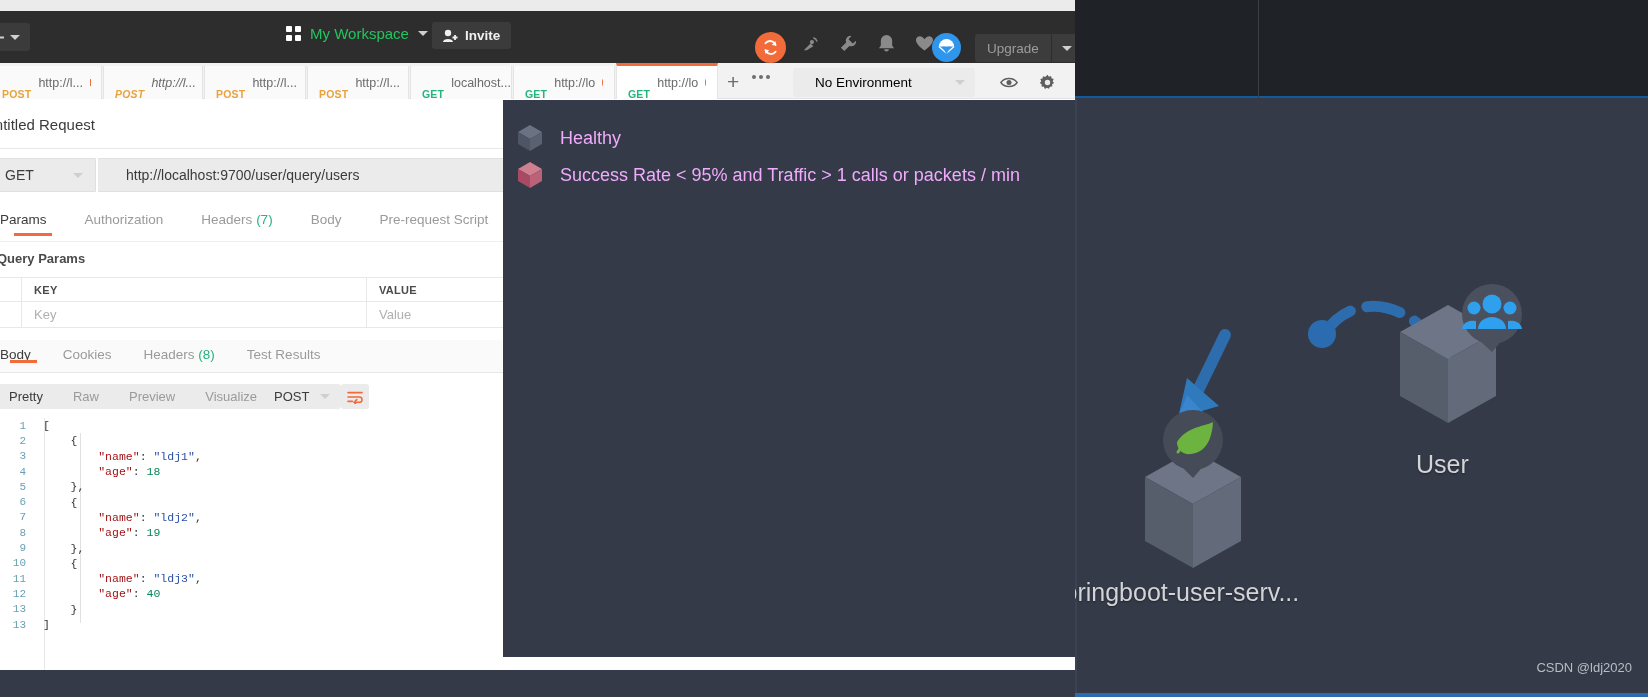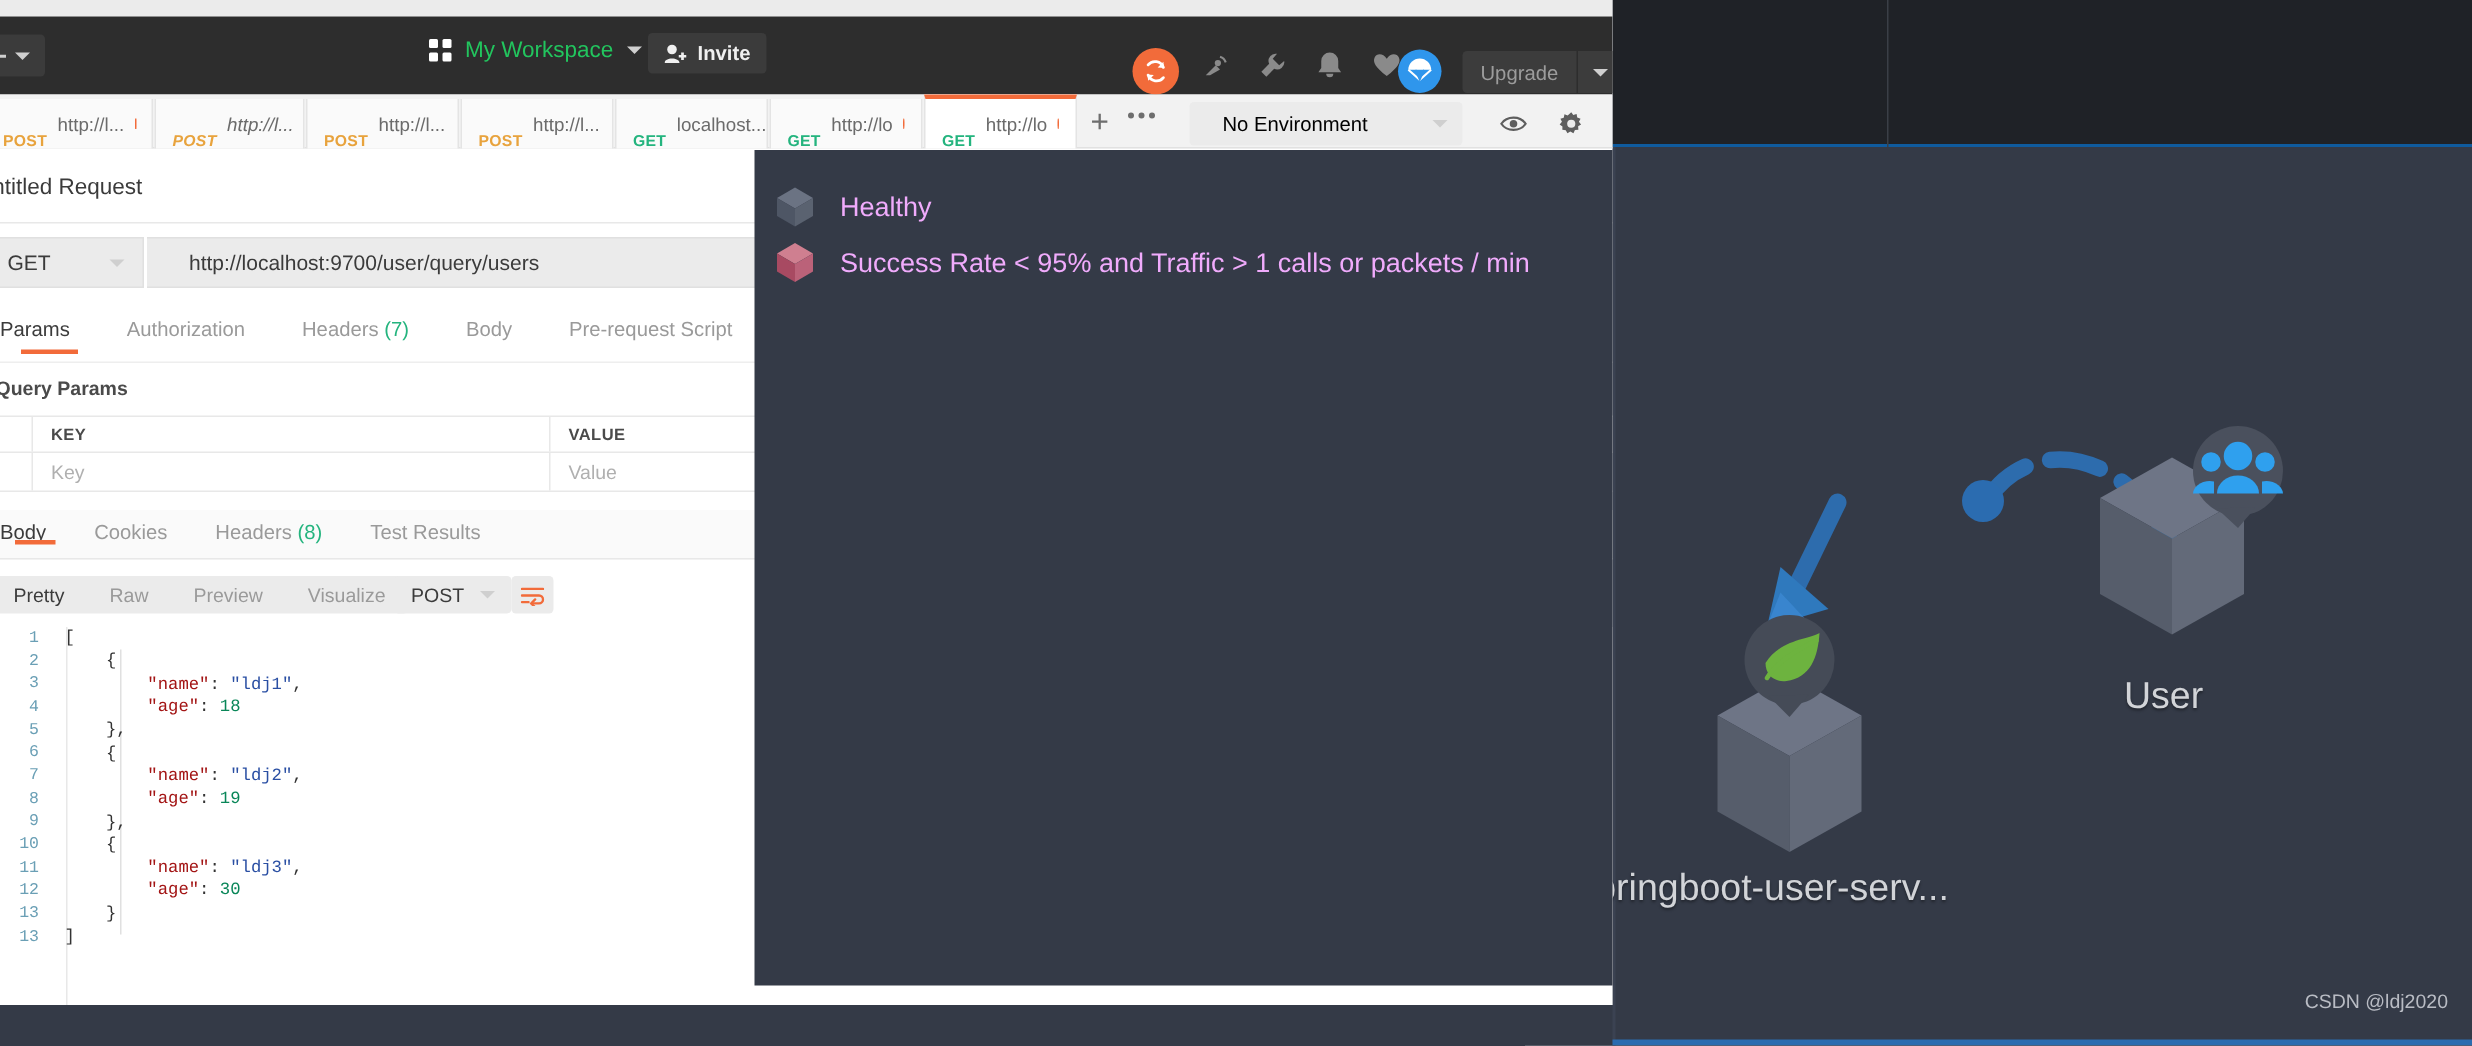--- a/index.html
+++ b/index.html
@@ -629,21 +629,21 @@
           <div class="code-line">
             <div class="gutter">10</div>
             <div class="code"><span class="tok-pun">    {</span></div>
           </div>
           <div class="code-line">
             <div class="gutter">11</div>
             <div class="code"><span class="tok-pun">        </span><span class="tok-key">"name"</span><span class="tok-pun">: </span><span class="tok-str">"ldj3"</span><span class="tok-pun">,</span></div>
           </div>
           <div class="code-line">
             <div class="gutter">12</div>
-            <div class="code"><span class="tok-pun">        </span><span class="tok-key">"age"</span><span class="tok-pun">: </span><span class="tok-num">30</span></div>
+            <div class="code"><span class="tok-pun">        </span><span class="tok-key">"age"</span><span class="tok-pun">: </span><span class="tok-num">40</span></div>
           </div>
           <div class="code-line">
             <div class="gutter">13</div>
             <div class="code"><span class="tok-pun">    }</span></div>
           </div>
           <div class="code-line">
             <div class="gutter">13</div>
             <div class="code"><span class="tok-pun">]</span></div>
           </div>
         </div>

